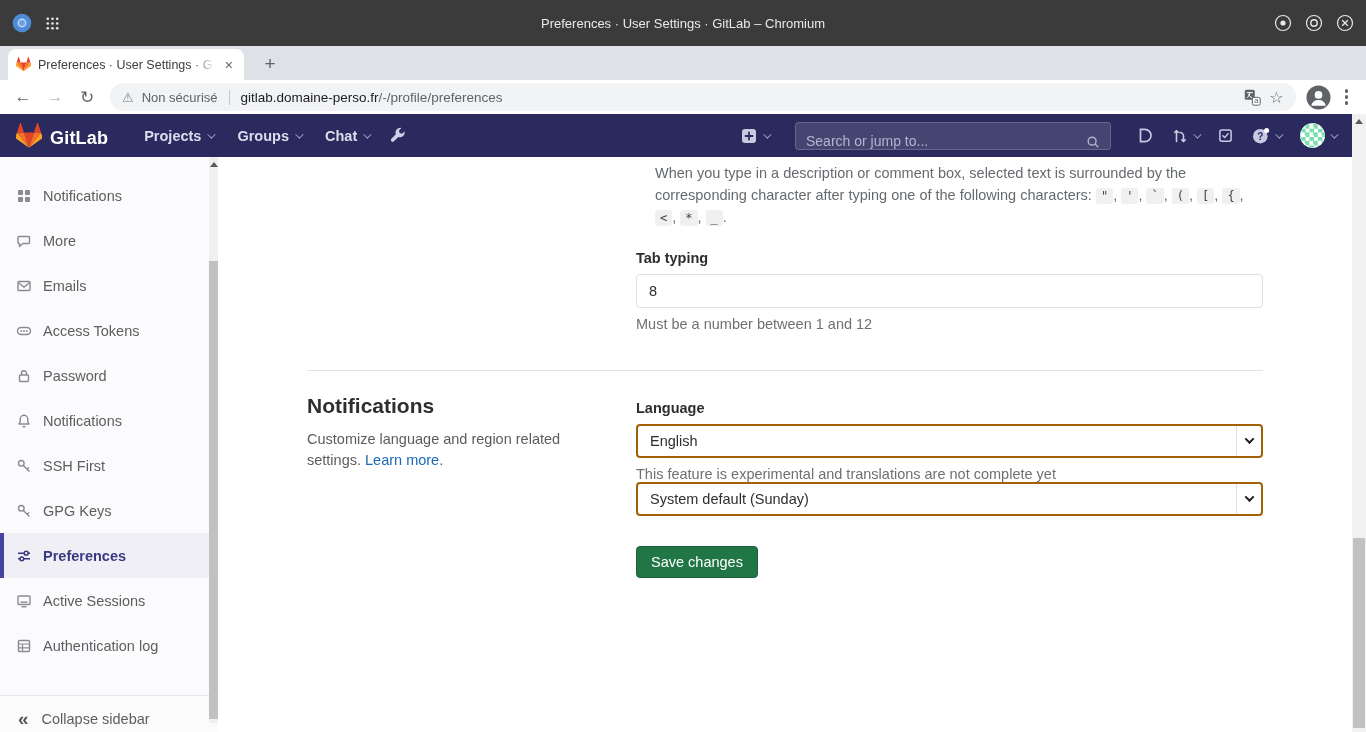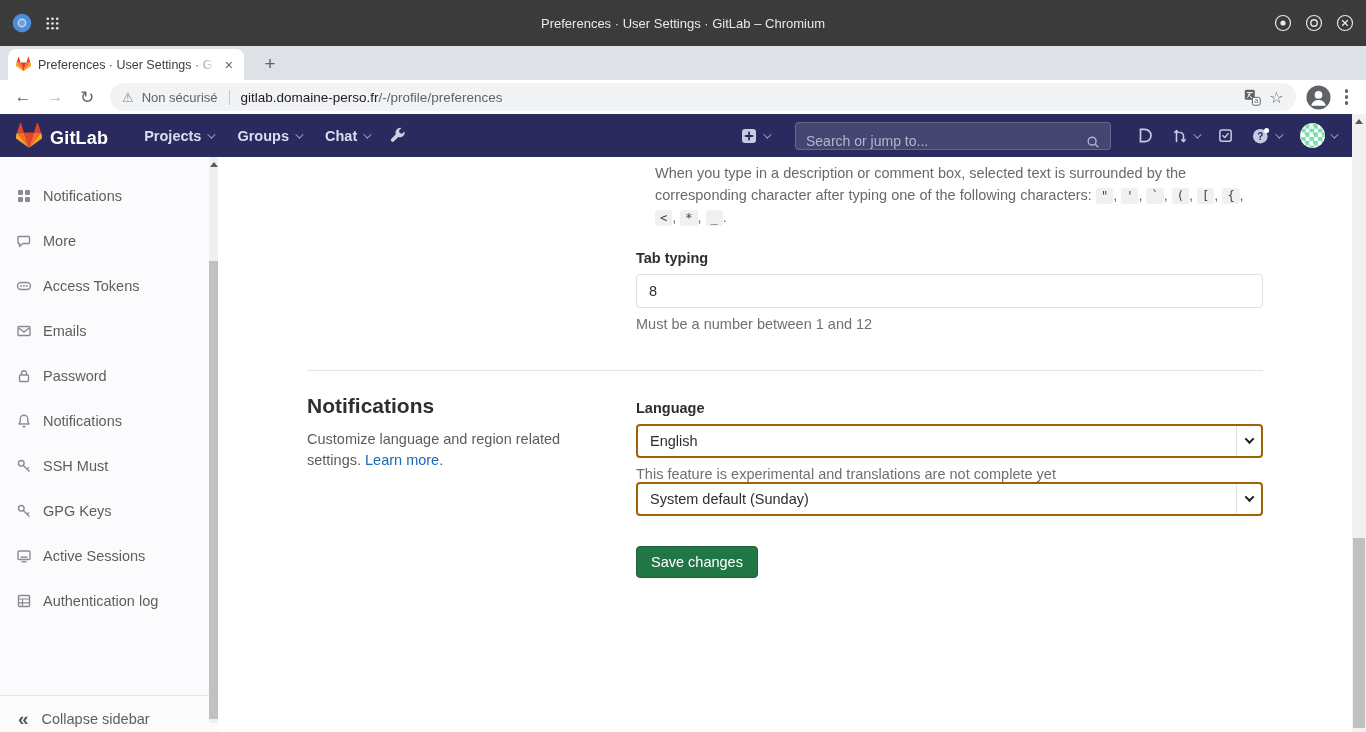--- a/index.html
+++ b/index.html
@@ -353,40 +353,40 @@
               <span class="sb-ic">
                 <svg viewBox="0 0 16 16" width="16" height="16" fill="none" stroke="currentColor" stroke-width="1.4" stroke-linejoin="round">
                   <path d="M3.5 3.5h9a1 1 0 0 1 1 1v5a1 1 0 0 1-1 1H7l-3.5 3v-3h-.5a1 1 0 0 1-1-1v-5a1 1 0 0 1 1-1z"></path>
                 </svg>
               </span>
               <span>More</span>
             </div>
             <div class="sb-item">
               <span class="sb-ic">
                 <svg viewBox="0 0 16 16" width="16" height="16">
+                  <rect x="2" y="3.5" width="12" height="9" rx="1" fill="none" stroke="currentColor" stroke-width="1.4"></rect>
+                  <path d="M2.5 4.8L8 9l5.5-4.2" fill="none" stroke="currentColor" stroke-width="1.4"></path>
+                </svg>
+              </span>
+              <span>Emails</span>
+            </div>
+            <div class="sb-item">
+              <span class="sb-ic">
+                <svg viewBox="0 0 16 16" width="16" height="16">
                   <rect x="1.5" y="4.5" width="13" height="7" rx="3.5" fill="none" stroke="currentColor" stroke-width="1.4"></rect>
                   <circle cx="5.2" cy="8" r=".95" fill="currentColor"></circle>
                   <circle cx="8" cy="8" r=".95" fill="currentColor"></circle>
                   <circle cx="10.8" cy="8" r=".95" fill="currentColor"></circle>
                 </svg>
               </span>
               <span>Access Tokens</span>
             </div>
             <div class="sb-item">
               <span class="sb-ic">
                 <svg viewBox="0 0 16 16" width="16" height="16">
-                  <rect x="2" y="3.5" width="12" height="9" rx="1" fill="none" stroke="currentColor" stroke-width="1.4"></rect>
-                  <path d="M2.5 4.8L8 9l5.5-4.2" fill="none" stroke="currentColor" stroke-width="1.4"></path>
-                </svg>
-              </span>
-              <span>Emails</span>
-            </div>
-            <div class="sb-item">
-              <span class="sb-ic">
-                <svg viewBox="0 0 16 16" width="16" height="16">
                   <rect x="3.5" y="7" width="9" height="6.5" rx="1" fill="none" stroke="currentColor" stroke-width="1.4"></rect>
                   <path d="M5.5 7V5.2a2.5 2.5 0 0 1 5 0V7" fill="none" stroke="currentColor" stroke-width="1.4"></path>
                 </svg>
               </span>
               <span>Password</span>
             </div>
             <div class="sb-item">
               <span class="sb-ic">
                 <svg viewBox="0 0 16 16" width="16" height="16">
                   <path d="M8 2.3a3.8 3.8 0 0 0-3.8 3.8v2.6L3 11h10l-1.2-2.3V6.1A3.8 3.8 0 0 0 8 2.3z" fill="none" stroke="currentColor" stroke-width="1.4" stroke-linejoin="round"></path>
@@ -395,30 +395,40 @@
               </span>
               <span>Notifications</span>
             </div>
             <div class="sb-item">
               <span class="sb-ic">
                 <svg viewBox="0 0 16 16" width="16" height="16">
                   <circle cx="5.3" cy="5.3" r="2.8" fill="none" stroke="currentColor" stroke-width="1.4"></circle>
                   <path d="M7.4 7.4l6 6M11.2 11.2l1.8-1.6" fill="none" stroke="currentColor" stroke-width="1.4"></path>
                 </svg>
               </span>
-              <span>SSH Must</span>
+              <span>SSH First</span>
             </div>
             <div class="sb-item">
               <span class="sb-ic">
                 <svg viewBox="0 0 16 16" width="16" height="16">
                   <circle cx="5.3" cy="5.3" r="2.8" fill="none" stroke="currentColor" stroke-width="1.4"></circle>
                   <path d="M7.4 7.4l6 6M11.2 11.2l1.8-1.6" fill="none" stroke="currentColor" stroke-width="1.4"></path>
                 </svg>
               </span>
               <span>GPG Keys</span>
+            </div>
+            <div class="sb-item active">
+              <span class="sb-ic">
+                <svg viewBox="0 0 16 16" width="16" height="16">
+                  <path d="M2 5.2h12M2 10.8h12" stroke="currentColor" stroke-width="1.5"></path>
+                  <circle cx="10.2" cy="5.2" r="1.9" fill="#fff" stroke="currentColor" stroke-width="1.5"></circle>
+                  <circle cx="5.8" cy="10.8" r="1.9" fill="#fff" stroke="currentColor" stroke-width="1.5"></circle>
+                </svg>
+              </span>
+              <span>Preferences</span>
             </div>
             <div class="sb-item">
               <span class="sb-ic">
                 <svg viewBox="0 0 16 16" width="16" height="16">
                   <rect x="2" y="3" width="12" height="8.5" rx="1" fill="none" stroke="currentColor" stroke-width="1.4"></rect>
                   <path d="M4.5 9.2h7" stroke="currentColor" stroke-width="1.4"></path>
                   <path d="M5.5 13.7h5" stroke="currentColor" stroke-width="1.4"></path>
                 </svg>
               </span>
               <span>Active Sessions</span>

